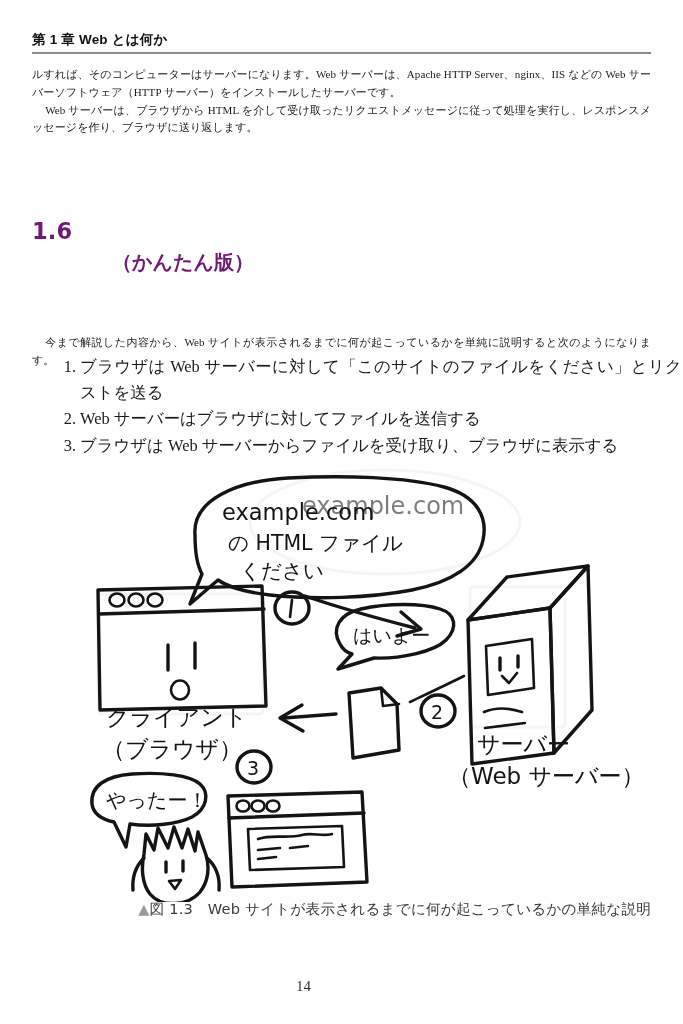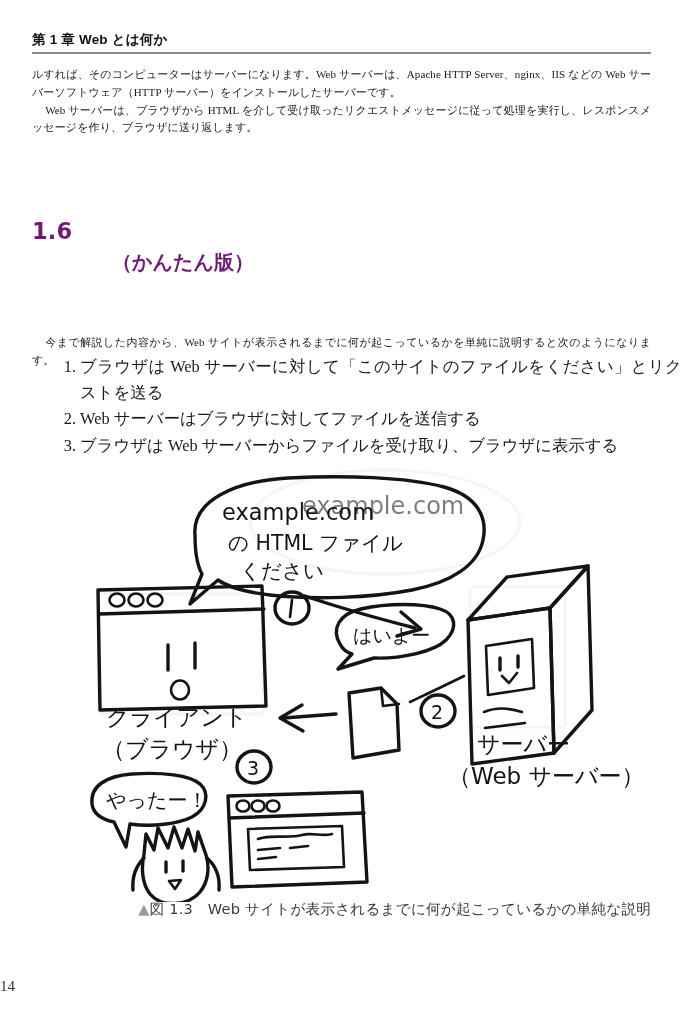--- a/index.html
+++ b/index.html
@@ -157,20 +157,21 @@
     white-space: nowrap;
   }
   .caption .cap-mark { color: #9b9b9b; }
 
   
   .folio {
     position: absolute;
     left: 0;
     top: 978px;
     width: 607px;
+    text-align: center;
     font-size: 15px;
     color: #333333;
   }
 </style>
 </head>
 <body>
 
 <div class="page">
 
   <div class="running-head">

